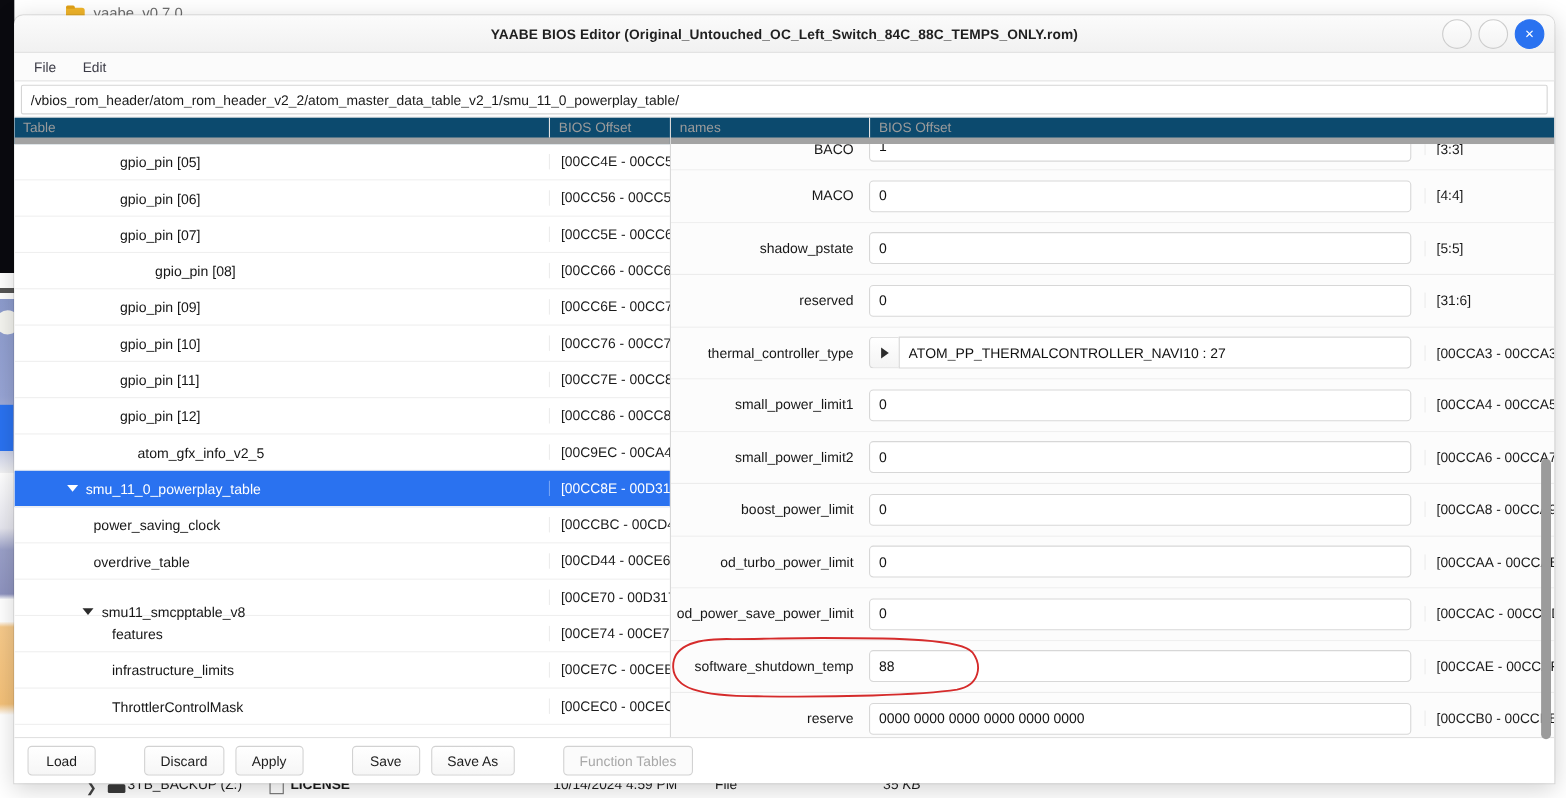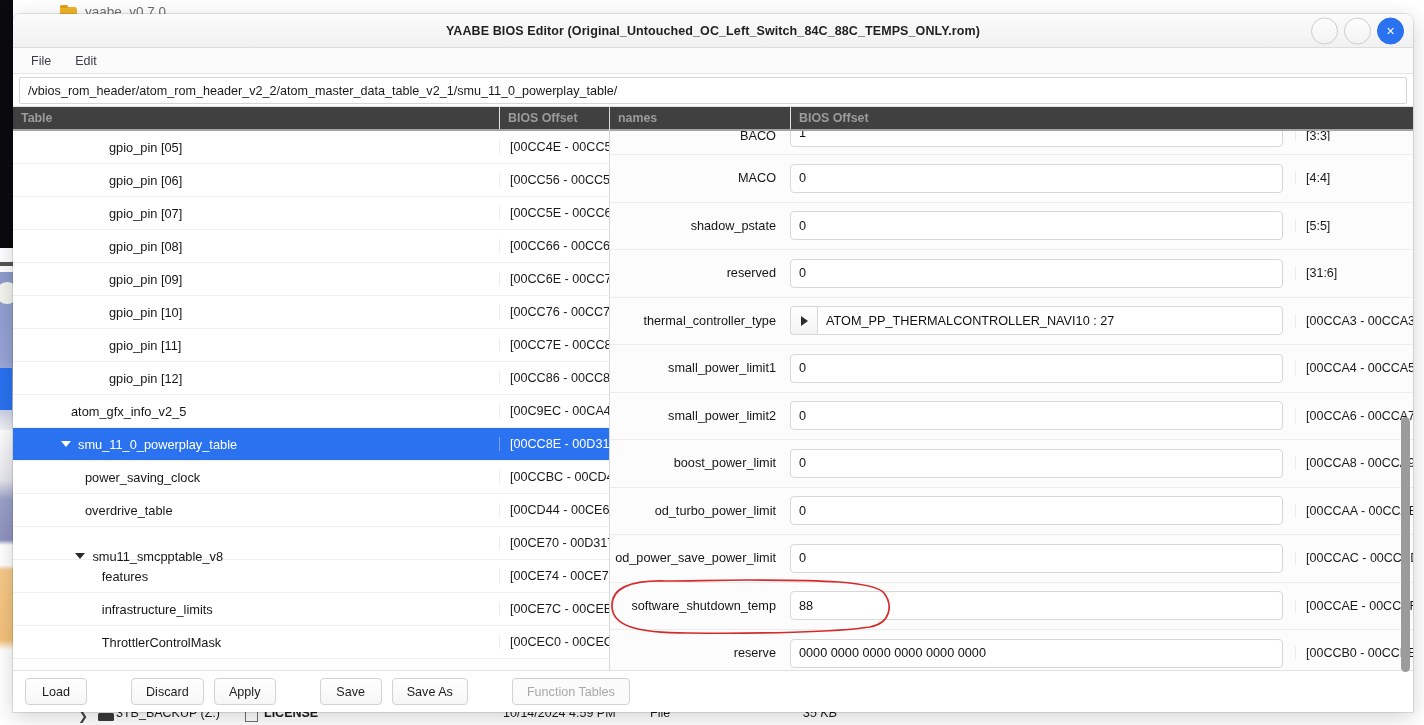--- a/index.html
+++ b/index.html
@@ -139,24 +139,24 @@
 
   
   .split {
     flex: 1 1 auto; display: flex; min-height: 0;
     border-top: 1px solid #e2e2e2;
   }
 
   
   .colhead {
     height: 24px; flex: 0 0 24px;
-    background: #404040;
-    border-bottom: 2px solid #a3a3a3;
+    background: #0c4a6e;
+    border-bottom: 6px solid #a3a3a3;
     display: flex; align-items: center;
-    font-size: 12.4px; color: #9b9b9b; font-weight: bold;
+    font-size: 12.4px; color: #9b9b9b;
   }
   .colhead > div { padding-left: 8px; }
   .colhead .sep { border-left: 1px solid #e3e3e3; height: 100%;
                   display:flex; align-items:center; }
 
   
   .pane-left {
     width: 597px; flex: 0 0 597px;
     display: flex; flex-direction: column;
     border-right: 1px solid #d8d8d8;
@@ -365,21 +365,21 @@
             </div>
             <div class="tree-offset">[00CC56 - 00CC5D]</div>
           </div>
           <div class="tree-row">
             <div class="tree-name" style="padding-left: 96px;">
               <span>gpio_pin [07]</span>
             </div>
             <div class="tree-offset">[00CC5E - 00CC65]</div>
           </div>
           <div class="tree-row">
-            <div class="tree-name" style="padding-left: 96px;">
+            <div class="tree-name" style="padding-left: 96px; margin-left: 32px;">
               <span>gpio_pin [08]</span>
             </div>
             <div class="tree-offset">[00CC66 - 00CC6D]</div>
           </div>
           <div class="tree-row">
             <div class="tree-name" style="padding-left: 96px;">
               <span>gpio_pin [09]</span>
             </div>
             <div class="tree-offset">[00CC6E - 00CC75]</div>
           </div>
@@ -395,21 +395,21 @@
             </div>
             <div class="tree-offset">[00CC7E - 00CC85]</div>
           </div>
           <div class="tree-row">
             <div class="tree-name" style="padding-left: 96px;">
               <span>gpio_pin [12]</span>
             </div>
             <div class="tree-offset">[00CC86 - 00CC8D]</div>
           </div>
           <div class="tree-row">
-            <div class="tree-name" style="padding-left: 58px;">
+            <div class="tree-name" style="padding-left: 112px;">
               <span>atom_gfx_info_v2_5</span>
             </div>
             <div class="tree-offset">[00C9EC - 00CA43]</div>
           </div>
           <div class="tree-row selected">
             <div class="tree-name" style="padding-left: 48px;">
               <span class="caret"></span>
               <span>smu_11_0_powerplay_table</span>
             </div>
             <div class="tree-offset">[00CC8E - 00D317]</div>

